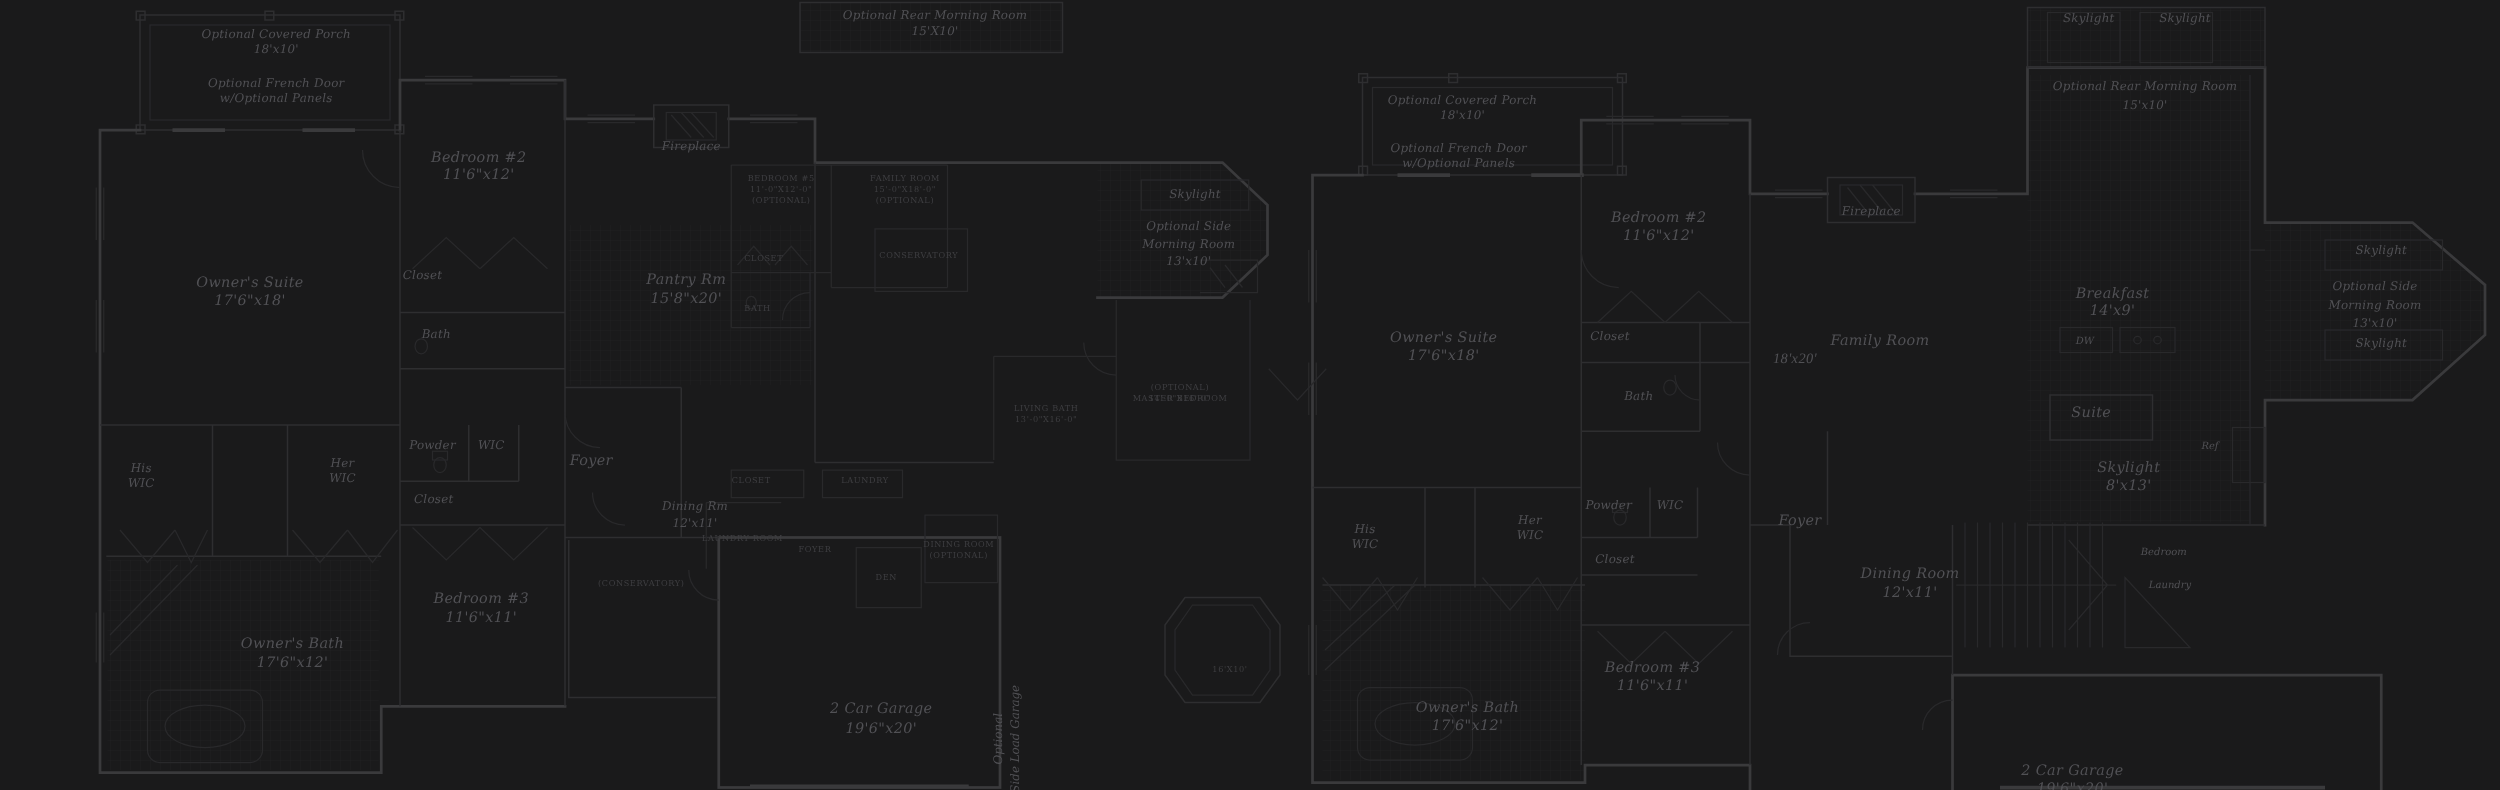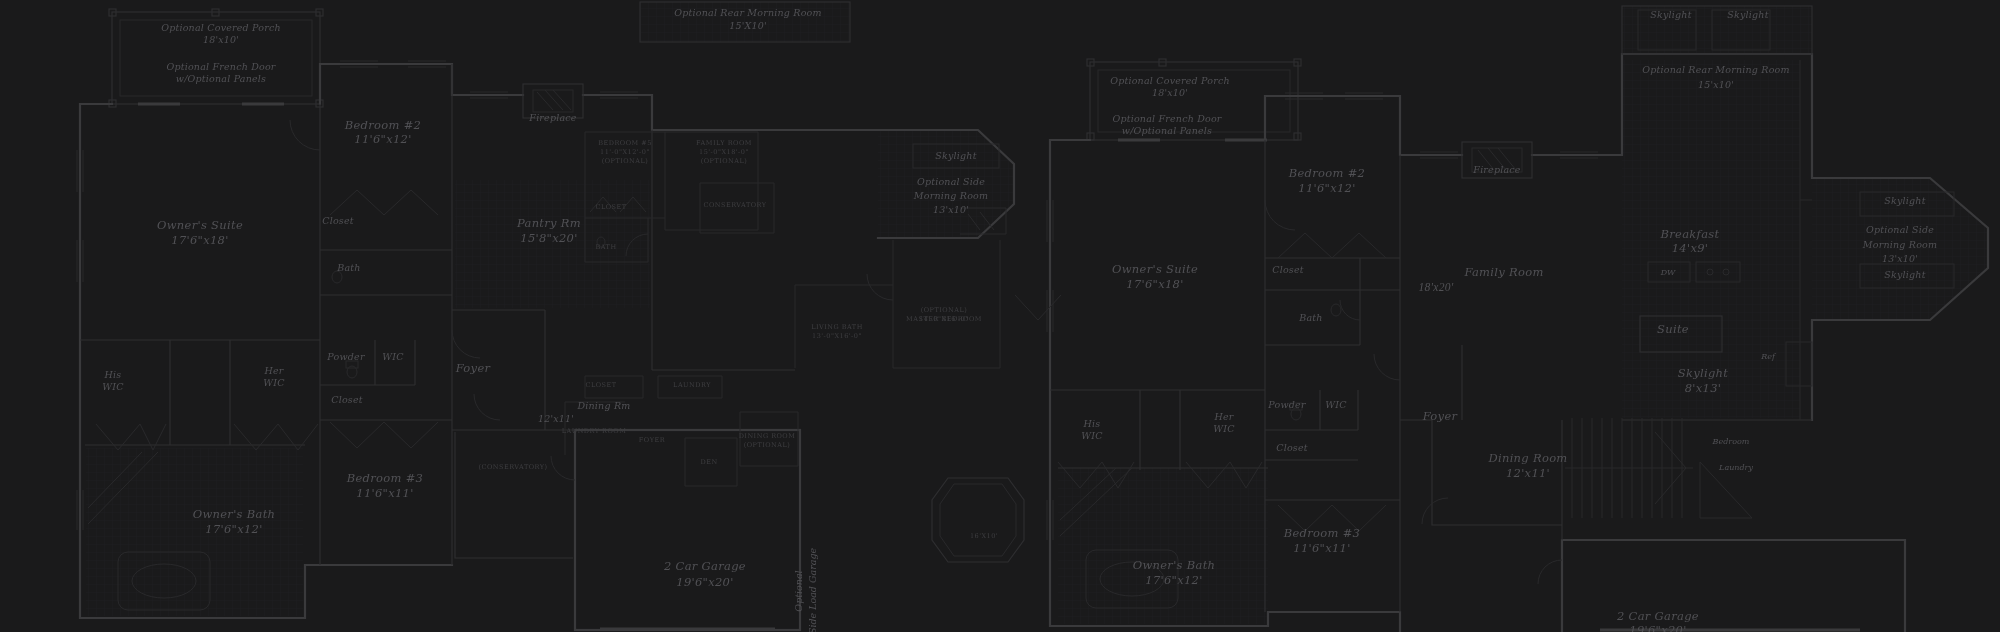--- a/index.html
+++ b/index.html
@@ -176,21 +176,21 @@
     <span class="lbl s" style="left: 338px; top: 221px;">Closet</span>
     <span class="lbl s" style="left: 349px; top: 268px;">Bath</span>
     <span class="lbl s" style="left: 346px; top: 357px;">Powder</span>
     <span class="lbl s" style="left: 393px; top: 357px;">WIC</span>
     <span class="lbl s" style="left: 347px; top: 400px;">Closet</span>
     <span class="lbl s" style="left: 274px; top: 371px;">Her</span>
     <span class="lbl s" style="left: 274px; top: 383px;">WIC</span>
     <span class="lbl s" style="left: 113px; top: 375px;">His</span>
     <span class="lbl s" style="left: 113px; top: 387px;">WIC</span>
     <span class="lbl r" style="left: 473px; top: 369px;">Foyer</span>
-    <span class="lbl s" style="left: 556px; top: 406px; margin-left: 48px;">Dining Rm</span>
+    <span class="lbl s" style="left: 556px; top: 406px;">Dining Rm</span>
     <span class="lbl s" style="left: 556px; top: 419px;">12'x11'</span>
     <span class="lbl r" style="left: 385px; top: 479px;">Bedroom #3</span>
     <span class="lbl r" style="left: 385px; top: 494px;">11'6"x11'</span>
     <span class="lbl r" style="left: 234px; top: 515px;">Owner's Bath</span>
     <span class="lbl r" style="left: 234px; top: 530px;">17'6"x12'</span>
     <span class="lbl r" style="left: 705px; top: 567px;">2 Car Garage</span>
     <span class="lbl r" style="left: 705px; top: 583px;">19'6"x20'</span>
     <span class="lbl v" style="left: 799px; top: 591px;">Optional</span>
     <span class="lbl v" style="left: 813px; top: 591px;">Side Load Garage</span>
     <span class="lbl s" style="left: 748px; top: 13px;">Optional Rear Morning Room</span>

